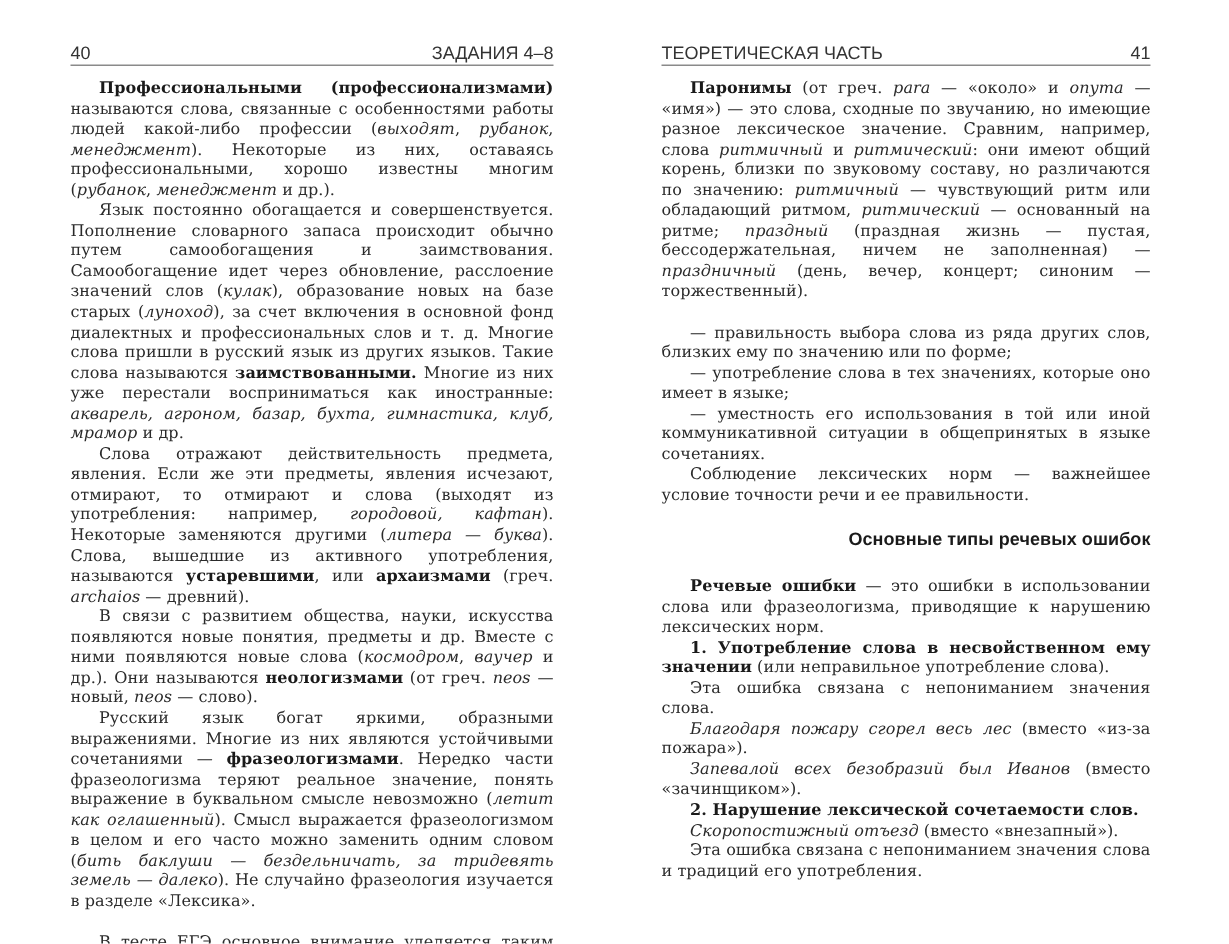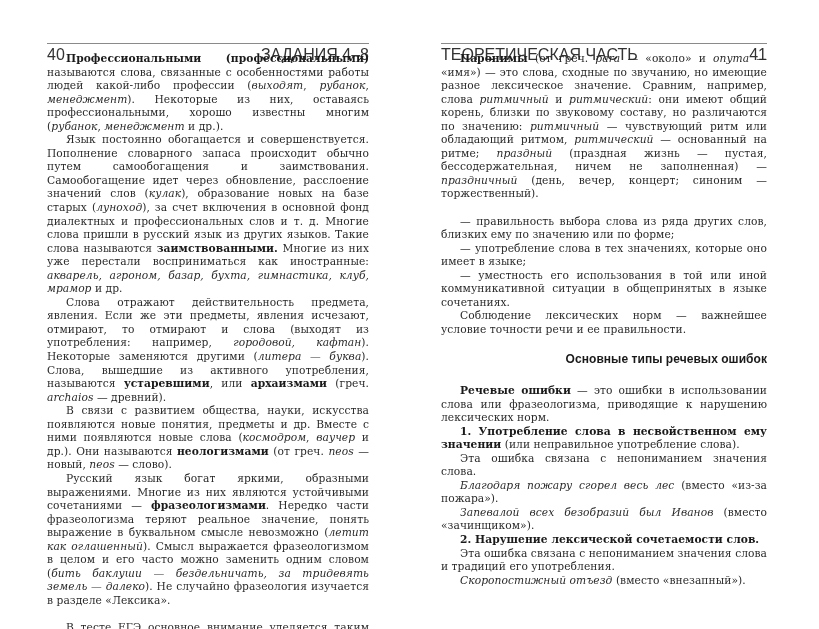--- a/index.html
+++ b/index.html
@@ -2,21 +2,21 @@
 <html><head>
 <meta charset="utf-8">
 <style>
   html, body { margin:0; padding:0; }
   body { width:819px; height:629px; background:#ffffff; overflow:hidden; position:relative;
          font-family:"DejaVu Serif", serif; color:#2a2a2a; }
   .page { position:absolute; top:0; height:629px; }
   .left { left:47px; width:322px; }
   .right { left:441px; width:326px; }
   .runhead { position:absolute; top:28px; left:0; right:0; height:14px;
-             font-family:"Liberation Sans", sans-serif; font-size:16px; color:#333;margin-top:18px; }
+             font-family:"Liberation Sans", sans-serif; font-size:12px; color:#333; }
   .runhead .l { position:absolute; left:0; top:0; }
   .runhead .r { position:absolute; right:0; top:0; }
   .rule { position:absolute; top:43px; left:0; right:0; border-top:1px solid #8a8a8a; }
   .body { position:absolute; top:52px; left:0; right:0; font-size:10.7px; line-height:13.55px;
           text-align:justify; letter-spacing:0.05px; }
   .body p { margin:0; text-indent:19px; }
   .gap { height:13.5px; }
   .gap-lg { height:17px; }
   b { font-weight:bold; color:#1a1a1a; }
   i { font-style:italic; }
@@ -26,21 +26,21 @@
 </head>
 <body>
 
 <div class="page left">
   <div class="runhead">
     <span class="l">40</span>
     <span class="r">ЗАДАНИЯ 4–8</span>
   </div>
   <div class="rule"></div>
   <div class="body">
-    <p><b>Профессиональными (профессиональными)</b><span> называются слова, связанные с особенностями работы людей какой-либо профессии (</span><i>выходят</i><span>, </span><i>рубанок</i><span>, </span><i>менеджмент</i><span>). Некоторые из них, оставаясь профессиональными, хорошо известны многим (</span><i>рубанок</i><span>, </span><i>менеджмент</i><span> и др.).</span></p>
+    <p><b>Профессиональными (профессионализмами)</b><span> называются слова, связанные с особенностями работы людей какой-либо профессии (</span><i>выходят</i><span>, </span><i>рубанок</i><span>, </span><i>менеджмент</i><span>). Некоторые из них, оставаясь профессиональными, хорошо известны многим (</span><i>рубанок</i><span>, </span><i>менеджмент</i><span> и др.).</span></p>
 
     <p><span>Язык постоянно обогащается и совершенствуется. Пополнение словарного запаса происходит обычно путем самообогащения и заимствования. Самообогащение идет через обновление, расслоение значений слов (</span><i>кулак</i><span>), образование новых на базе старых (</span><i>луноход</i><span>), за счет включения в основной фонд диалектных и профессиональных слов и т. д. Многие слова пришли в русский язык из других языков. Такие слова называются </span><b>заимствованными.</b><span> Многие из них уже перестали восприниматься как иностранные: </span><i>акварель, агроном, базар, бухта, гимнастика, клуб, мрамор</i><span> и др.</span></p>
 
     <p><span>Слова отражают действительность предмета, явления. Если же эти предметы, явления исчезают, отмирают, то отмирают и слова (выходят из употребления: например, </span><i>городовой, кафтан</i><span>). Некоторые заменяются другими (</span><i>литера — буква</i><span>). Слова, вышедшие из активного употребления, называются </span><b>устаревшими</b><span>, или </span><b>архаизмами</b><span> (греч. </span><i>archaios</i><span> — древний).</span></p>
 
     <p><span>В связи с развитием общества, науки, искусства появляются новые понятия, предметы и др. Вместе с ними появляются новые слова (</span><i>космодром</i><span>, </span><i>ваучер</i><span> и др.). Они называются </span><b>неологизмами</b><span> (от греч. </span><i>neos</i><span> — новый, </span><i>neos</i><span> — слово).</span></p>
 
     <p><span>Русский язык богат яркими, образными выражениями. Многие из них являются устойчивыми сочетаниями — </span><b>фразеологизмами</b><span>. Нередко части фразеологизма теряют реальное значение, понять выражение в буквальном смысле невозможно (</span><i>летит как оглашенный</i><span>). Смысл выражается фразеологизмом в целом и его часто можно заменить одним словом (</span><i>бить баклуши — бездельничать, за тридевять земель — далеко</i><span>). Не случайно фразеология изучается в разделе «Лексика».</span></p>
 
     <div class="gap"></div>
@@ -68,16 +68,16 @@
     <div class="gap-lg"></div>
     <p class="h2">Основные типы речевых ошибок</p>
     <div class="gap-lg"></div>
 
     <p><b>Речевые ошибки</b><span> — это ошибки в использовании слова или фразеологизма, приводящие к нарушению лексических норм.</span></p>
     <p><b>1. Употребление слова в несвойственном ему значении</b><span> (или неправильное употребление слова).</span></p>
     <p>Эта ошибка связана с непониманием значения слова.</p>
     <p><i>Благодаря пожару сгорел весь лес</i><span>  (вместо «из-за пожара»).</span></p>
     <p><i>Запевалой всех безобразий был Иванов</i><span> (вместо «зачинщиком»).</span></p>
     <p><b>2. Нарушение лексической сочетаемости слов.</b></p>
+    <p><i>Скоропостижный отъезд</i><span> (вместо «внезапный»).</span></p>
     <p>Эта ошибка связана с непониманием значения слова и традиций его употребления.</p>
-    <p><i>Скоропостижный отъезд</i><span> (вместо «внезапный»).</span></p>
   </div>
 </div>
 
 </body></html>

